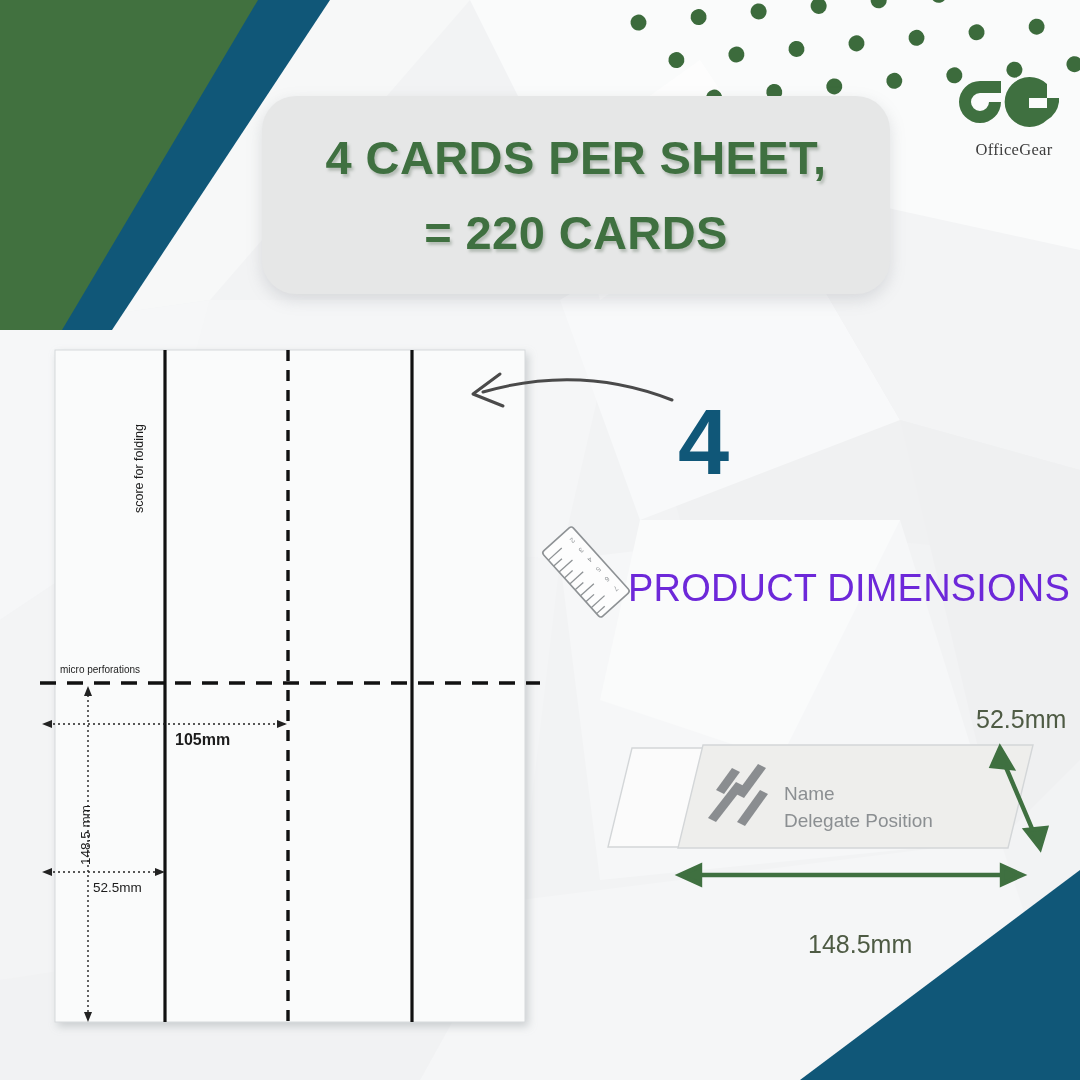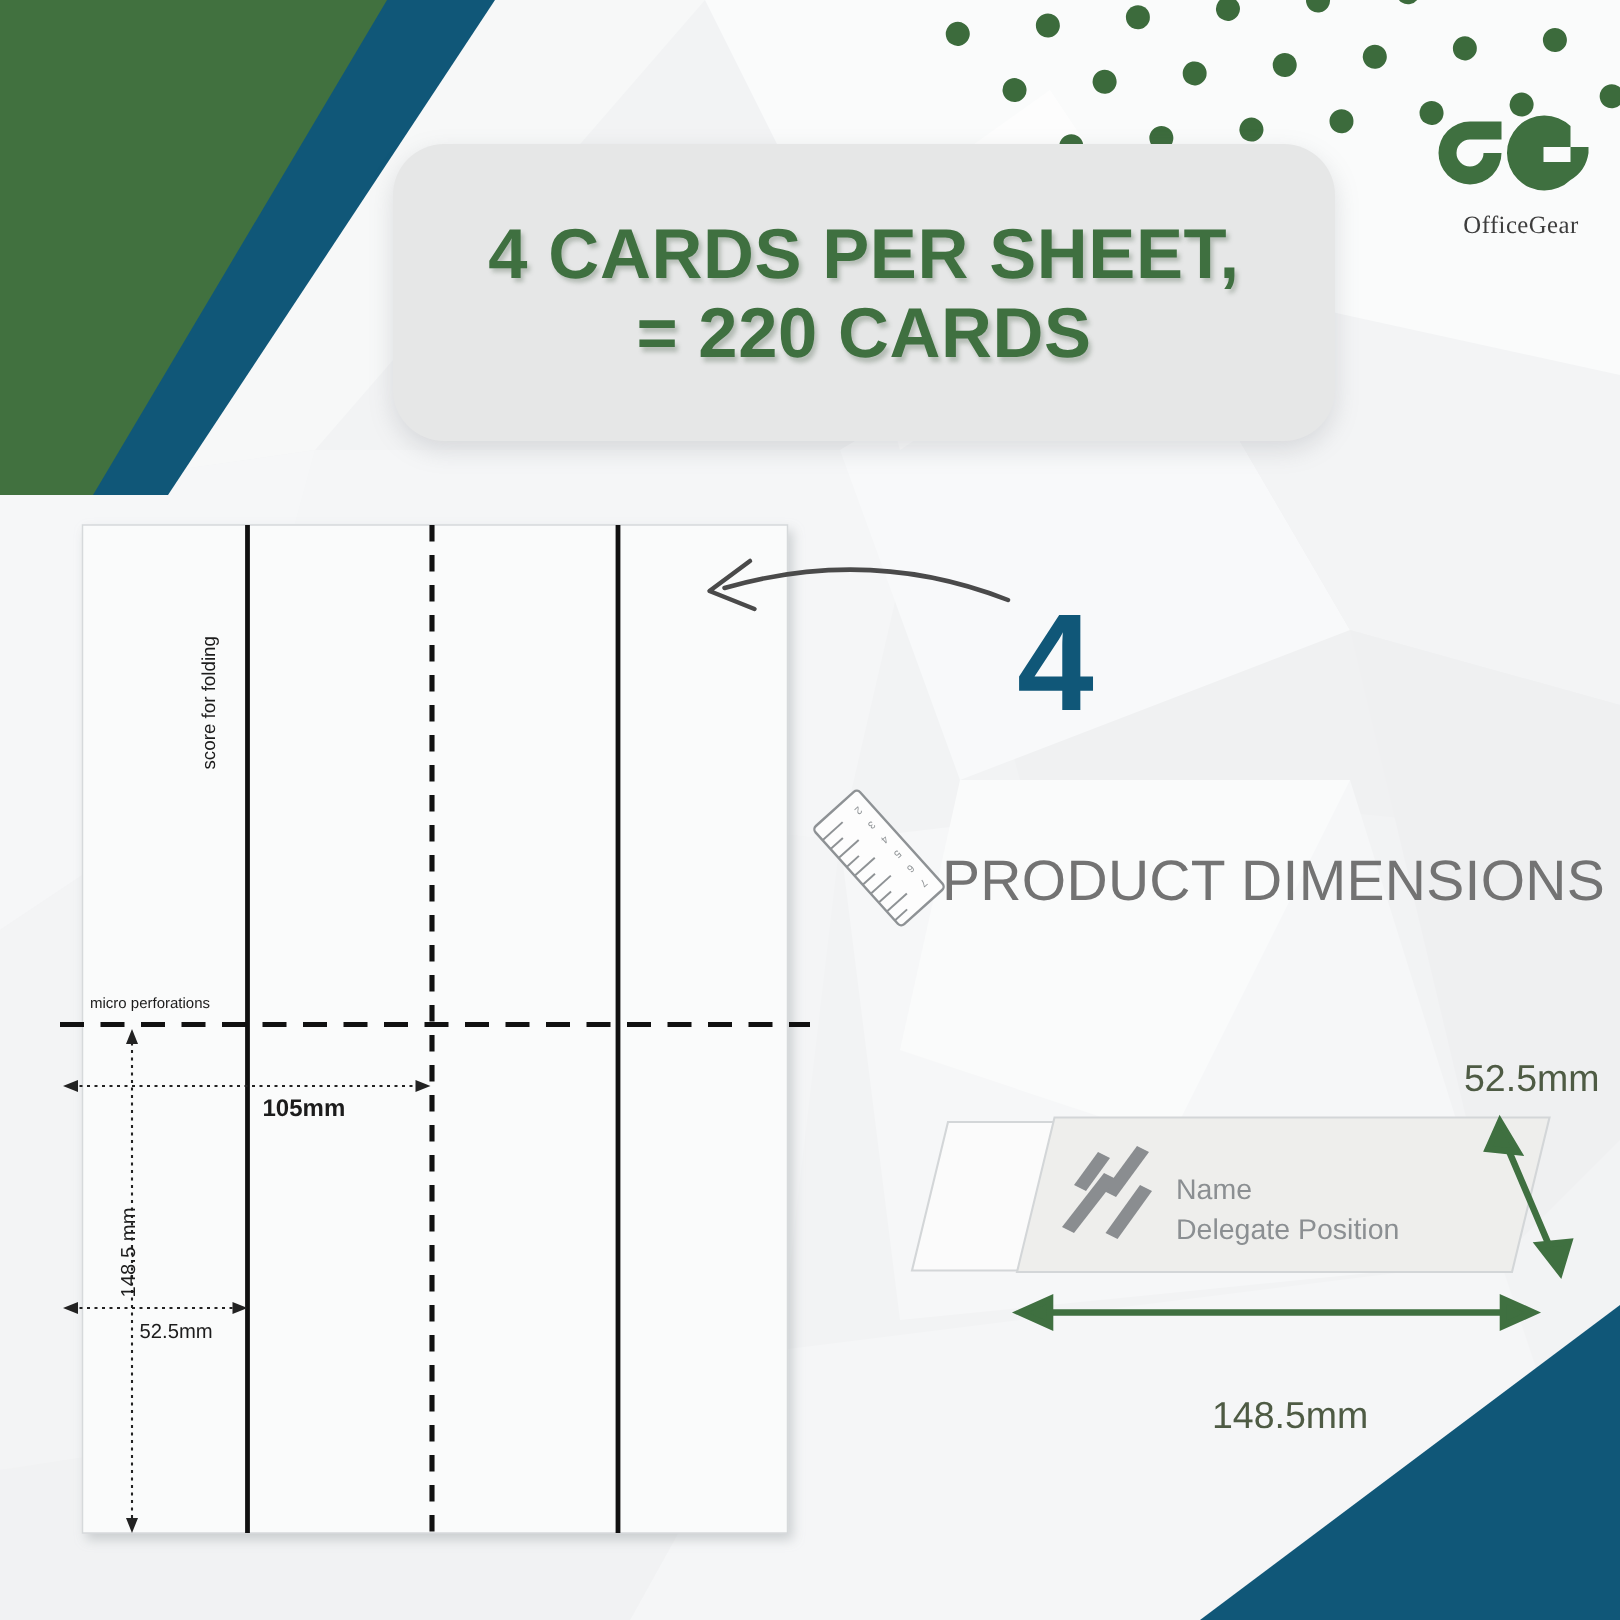--- a/index.html
+++ b/index.html
@@ -15,21 +15,21 @@
     background:#e6e7e7;border-radius:34px;
     box-shadow:0 6px 16px rgba(120,125,130,.22);
   }
   #headline-text{
     position:absolute;left:262px;top:96px;width:628px;height:198px;
     display:flex;flex-direction:column;align-items:center;justify-content:center;
     font-weight:bold;font-size:47px;line-height:1.13;letter-spacing:.4px;
     color:#3f7040;text-shadow:2px 3px 3px rgba(90,110,90,.35);
     text-align:center;white-space:nowrap;
   }
-  #headline-text div{margin:0;}
+  #headline-text div{margin:11px;}
 
   
   #logo{position:absolute;left:955px;top:66px;width:118px;height:100px;}
   #logo-word{
     position:absolute;left:0;top:74px;width:118px;text-align:center;
     font-family:Liberation Serif, serif;font-size:16.5px;letter-spacing:.3px;
     color:#3d3d3d;white-space:nowrap;
   }
 
   
@@ -49,21 +49,21 @@
   #label-525-sheet{left:93px;top:880px;font-size:13.5px;}
 
   
   #big-four{
     position:absolute;left:678px;top:396px;
     font-size:92px;font-weight:bold;color:#105778;line-height:1;
     letter-spacing:-1px;
   }
   #pd-title{
     position:absolute;left:628px;top:567px;
-    font-size:38px;color:#737373;letter-spacing:.2px;white-space:nowrap;
+    font-size:38px;color:#6d28d9;letter-spacing:.2px;white-space:nowrap;
   }
   #ruler-icon{position:absolute;left:540px;top:524px;width:92px;height:96px;}
 
   .tent-text{position:absolute;color:#8b8f92;white-space:nowrap;font-size:19px;}
   #tent-name{left:784px;top:783px;}
   #tent-role{left:784px;top:810px;}
 
   .dim-lbl{position:absolute;color:#4e5b44;white-space:nowrap;}
   #dim-525{left:976px;top:705px;font-size:25px;}
   #dim-1485{left:808px;top:893px;font-size:25px;margin-top:37px;}

